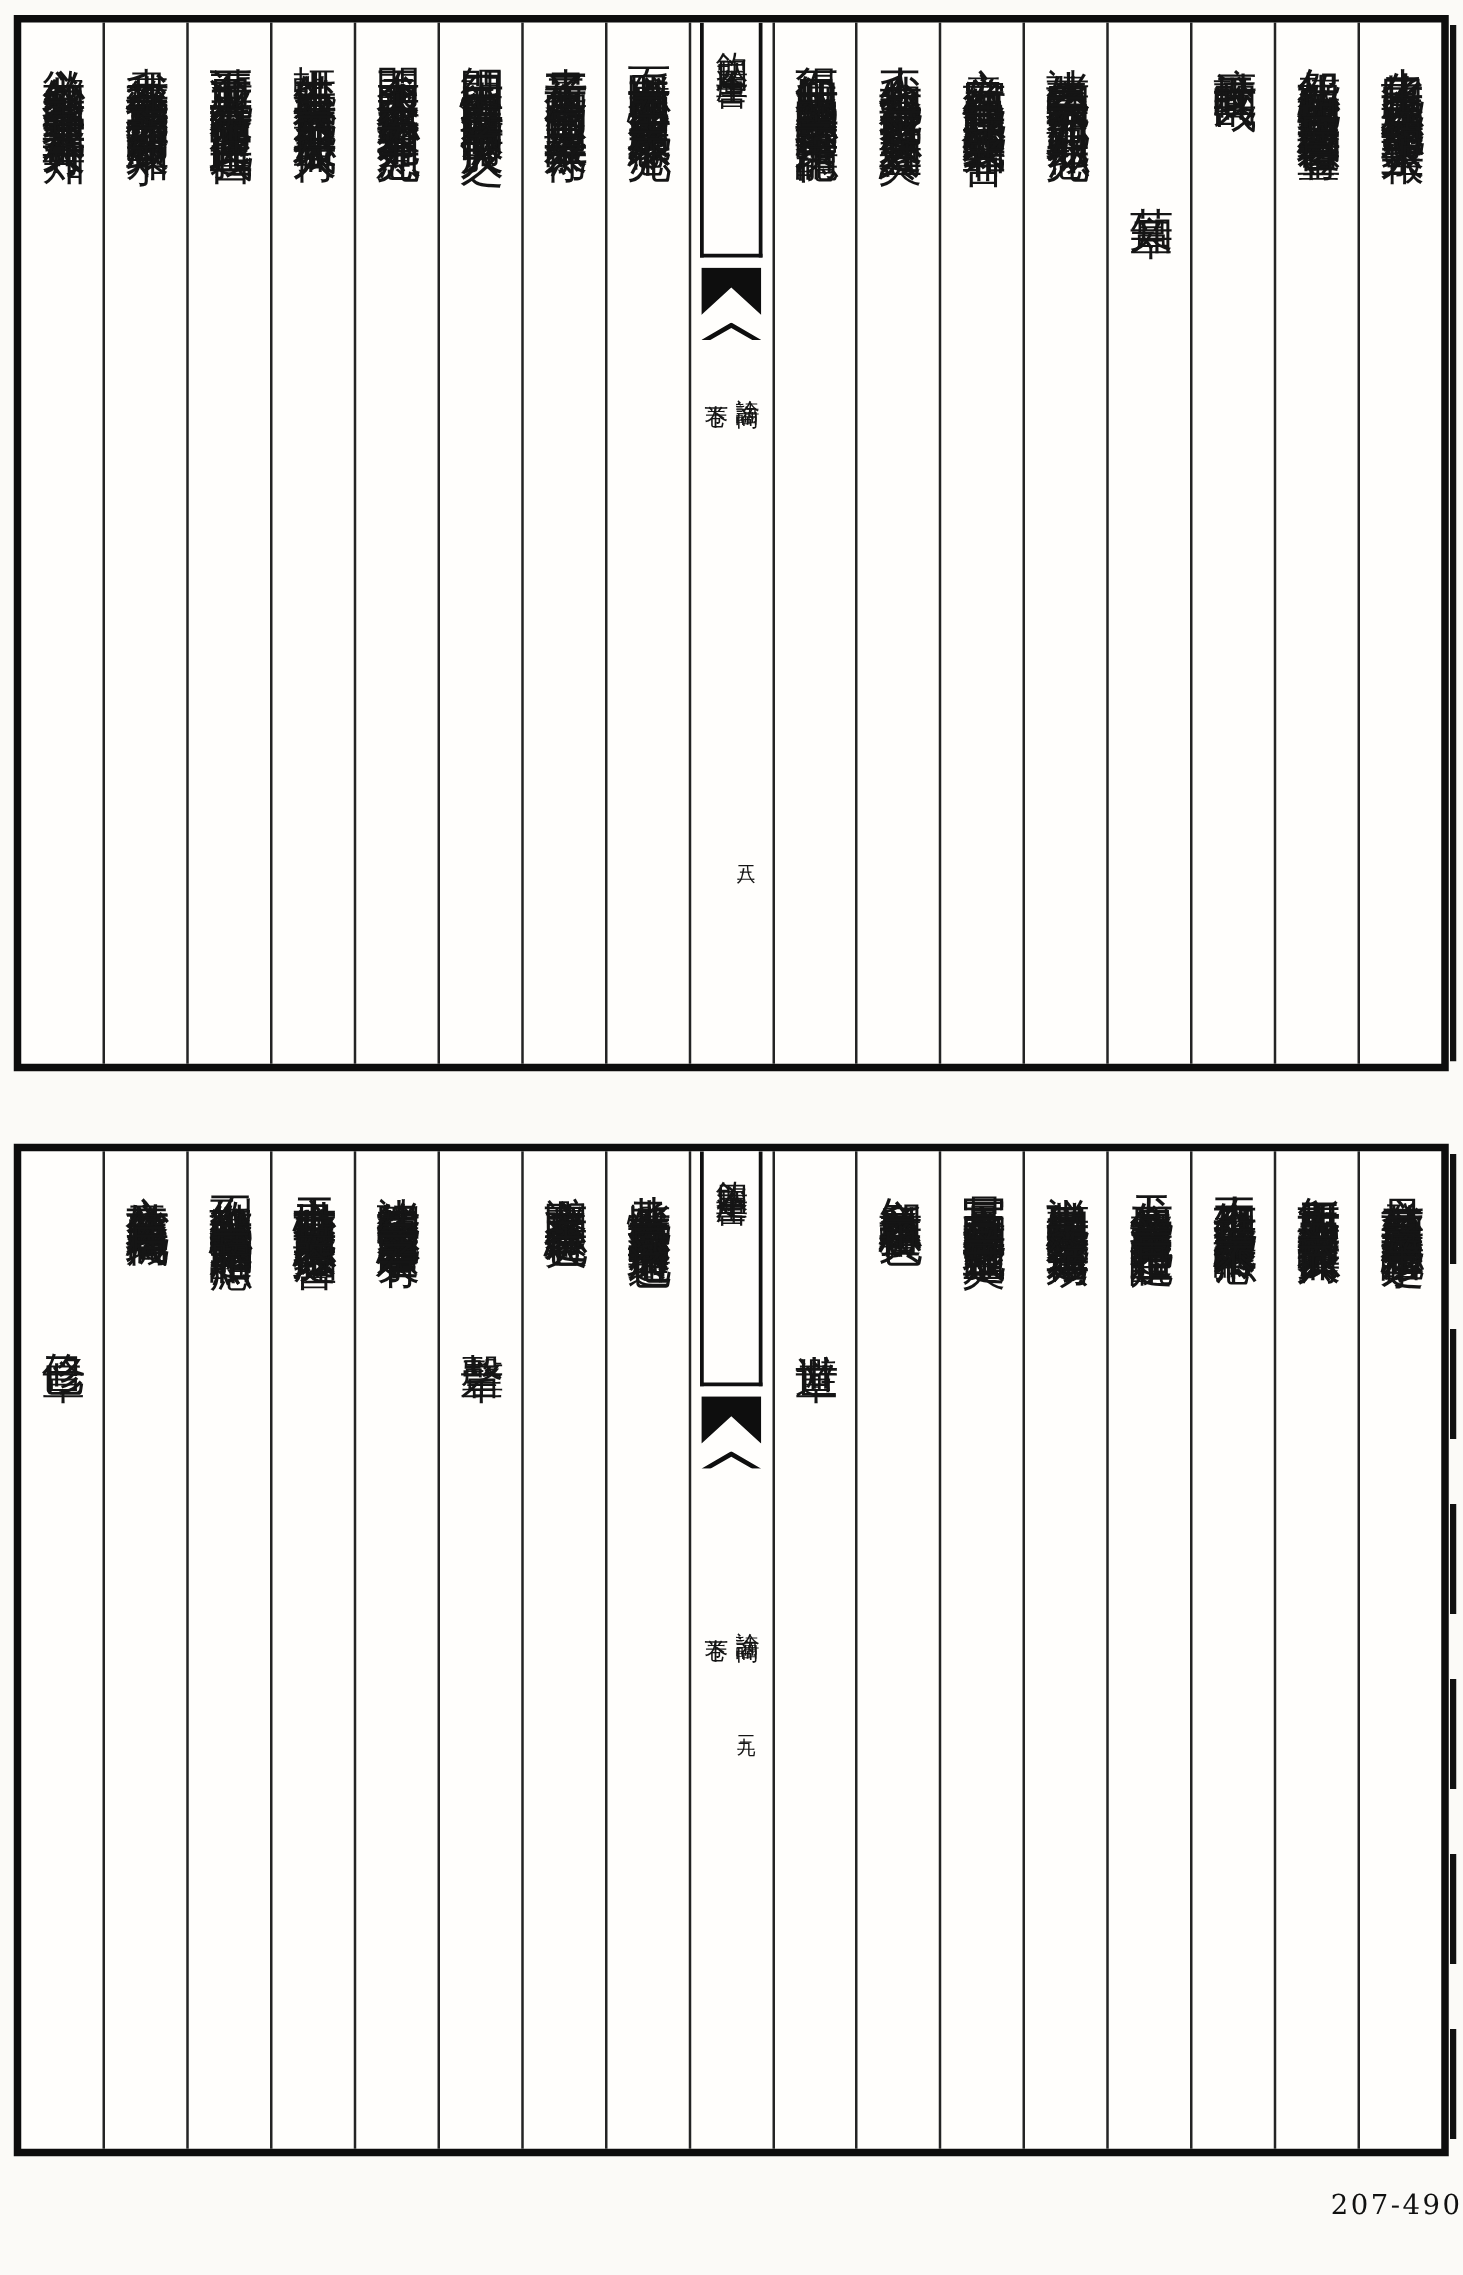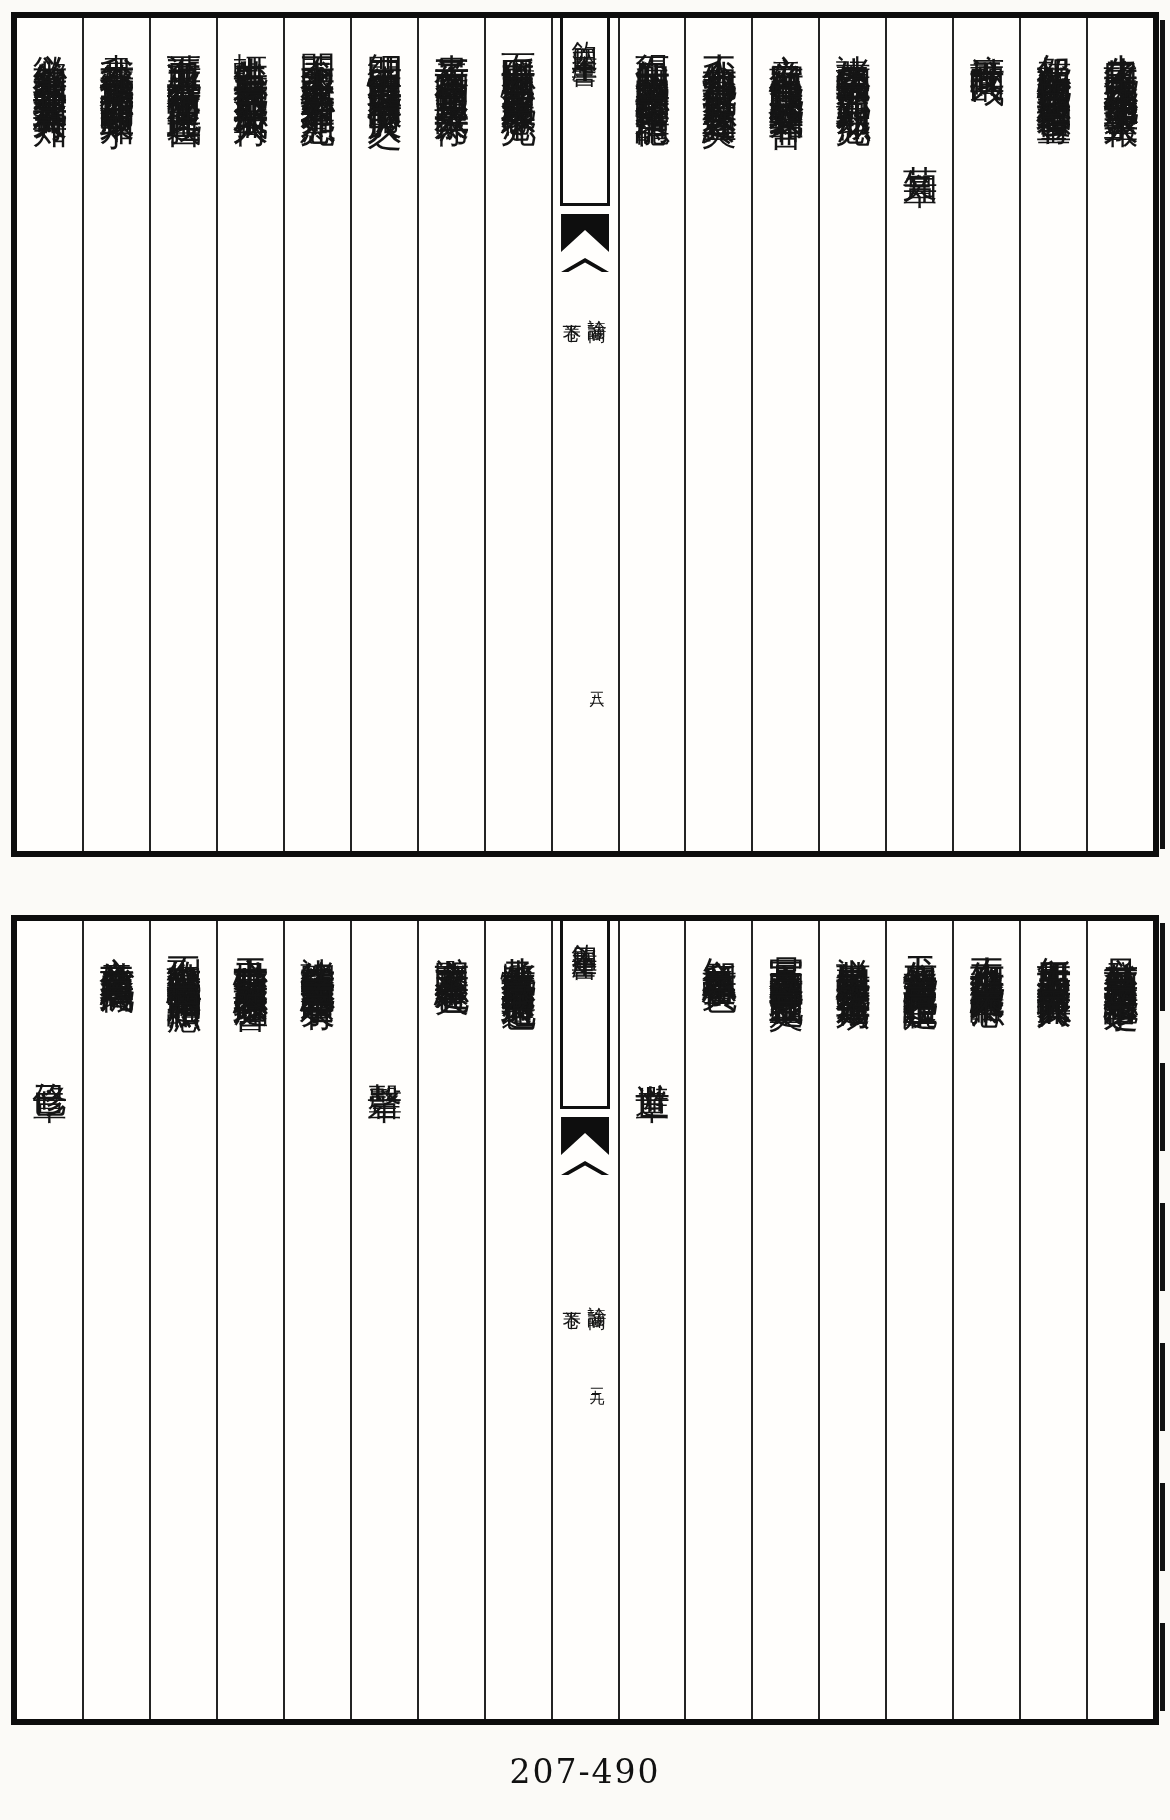--- a/index.html
+++ b/index.html
@@ -83,23 +83,23 @@
   .vol  { margin-top:5px; }
   .leaf {
     position:absolute; top:662px; left:56%;
     font-size:15px; letter-spacing:1px;
   }
   .banxin-bottom .banxin-labels { top:370px; }
   .banxin-bottom .leaf { top:455px; }
 
   .folio {
     position:absolute; top:1752px; left:0; width:100%;
-    text-align:center;
+    text-align:right;
     font-family:"DejaVu Serif", serif;
-    font-size:33px; letter-spacing:2px; color:#111;
+    font-size:22px; letter-spacing:2px; color:#111;
   }
 </style>
 </head>
 <body>
 
 <div class="page">
 
   <div class="block" id="top-block">
     <div class="cols">
       <div class="col">

